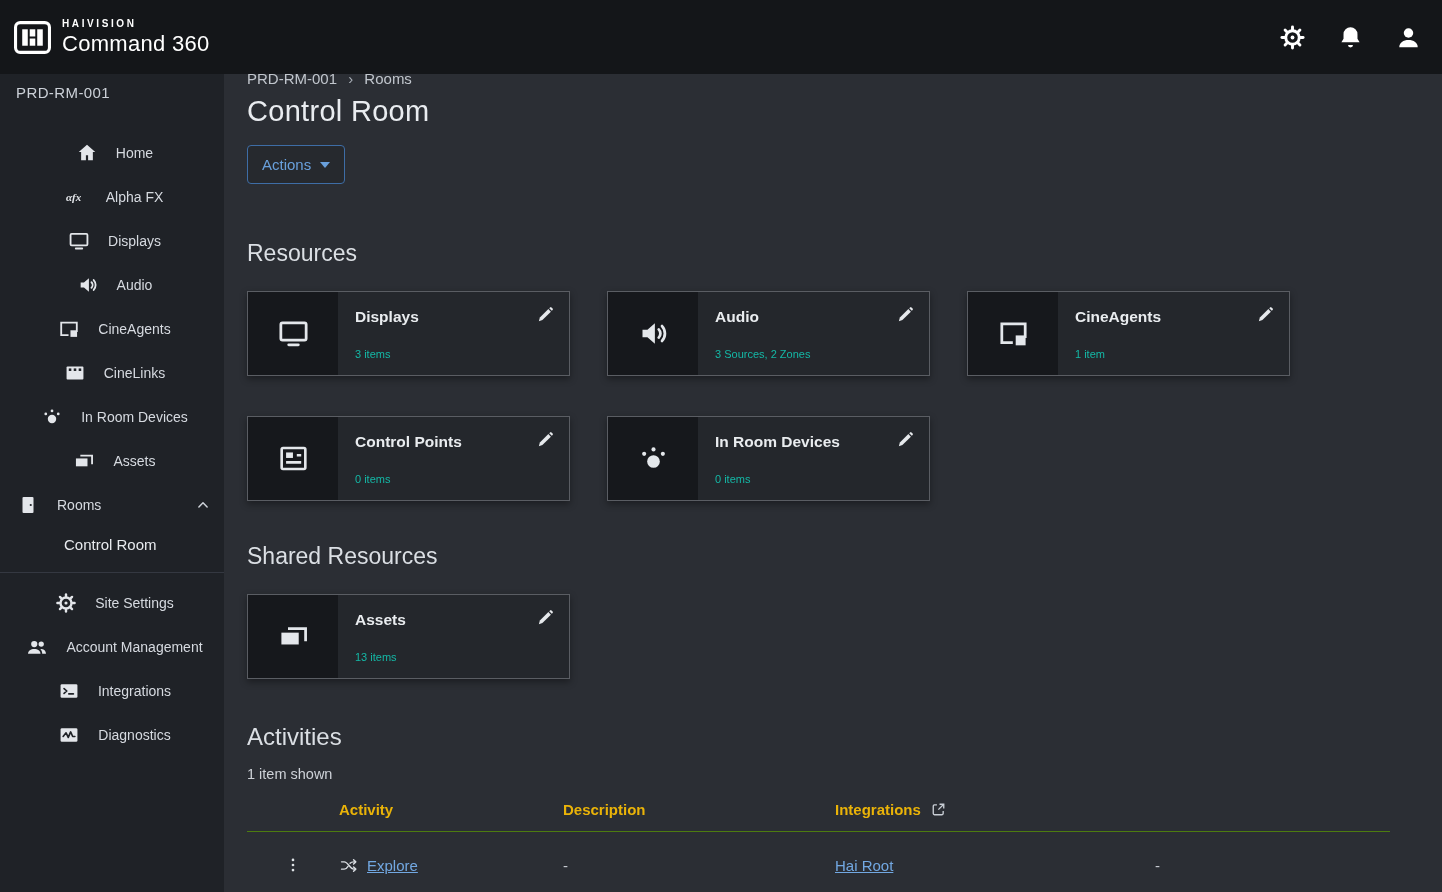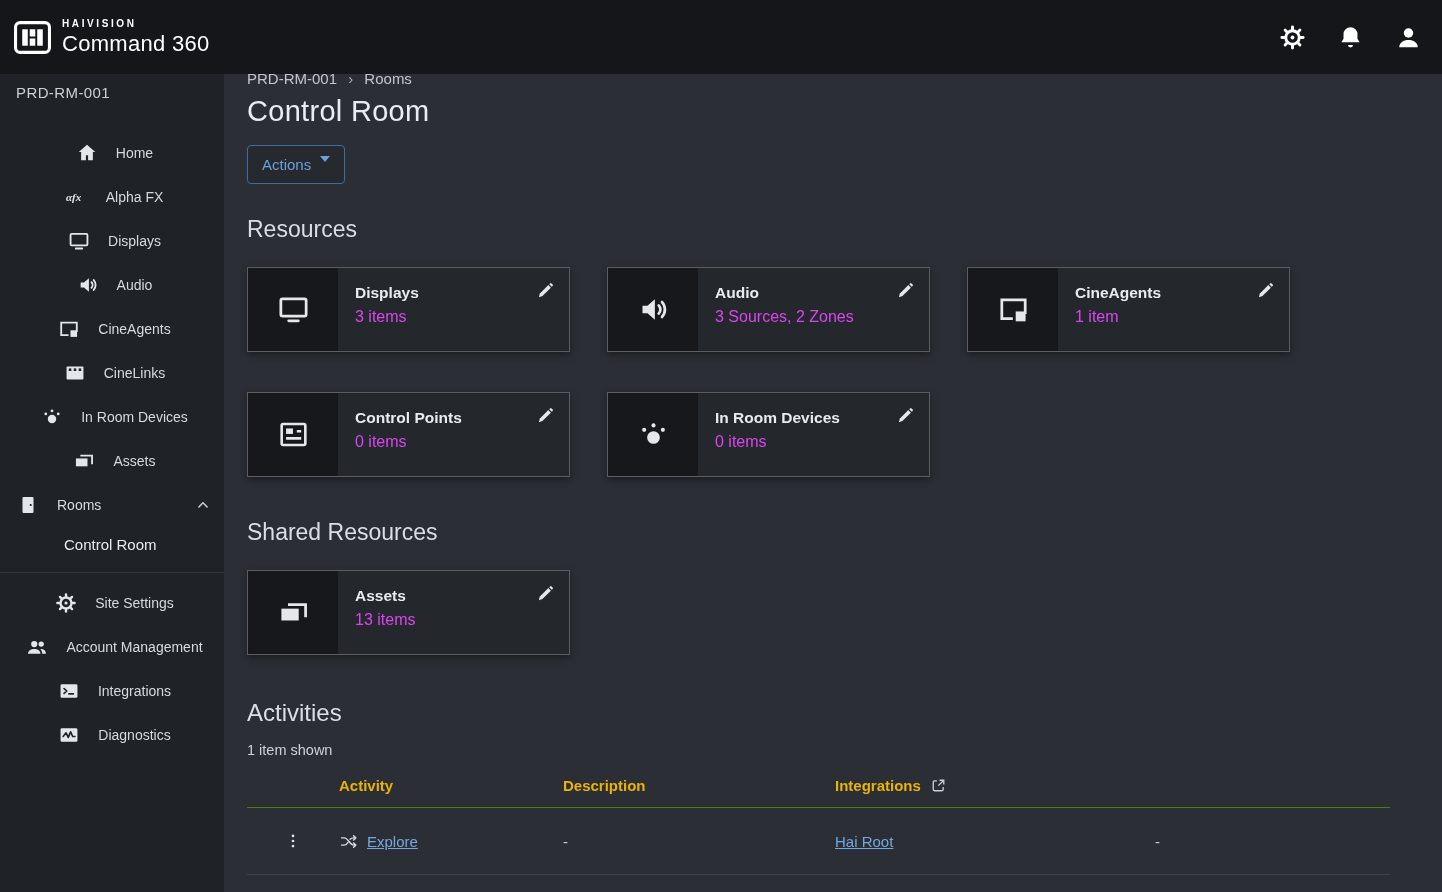--- a/index.html
+++ b/index.html
@@ -29,37 +29,37 @@
   .nav-child { padding:9px 12px 13px 64px; font-size:15px; color:#e8ebef; cursor:pointer; }
   .nav-divider { border-bottom:1px solid #343841; margin:6px 0 8px 0; }
 
   
   .main { position:absolute; top:58px; left:224px; width:1218px; height:834px;
           padding:12px 52px 0 23px; overflow:hidden; }
   .breadcrumb { font-size:15px; color:#c1c6cd; }
   .breadcrumb .sep { margin:0 7px; color:#aab0b8; }
   .crumb { cursor:pointer; }
   .page-title { font-size:29px; font-weight:400; color:#e9ecf0; margin-top:8px; letter-spacing:0.3px; }
-  .actions-btn { margin-top:17px; display:inline-flex; gap:9px;
+  .actions-btn { margin-top:17px; display:inline-flex; align-items:center; gap:9px;
                  background:rgba(0,0,0,0.10); border:1px solid #3e6da6; color:#69a0dc;
                  font-size:15px; font-family:inherit; padding:10px 14px; border-radius:4px; cursor:pointer; }
   .caret-down { width:0; height:0; border-left:5px solid transparent; border-right:5px solid transparent;
                 border-top:6px solid #69a0dc; }
   .section-heading { font-size:23px; font-weight:400; color:#dbdfe4; }
-  .resources-heading { margin-top:32px; }
+  .resources-heading { margin-top:56px; }
   .section-desc { margin-top:14px; font-size:15.5px; line-height:1.5; color:#c9cdd4; max-width:1145px; }
   .cards { display:flex; flex-wrap:wrap; gap:40px 37px; margin-top:24px; width:1046px; }
   .card { width:323px; height:85px; display:flex; background:#24272c; border:1px solid #5a5d63;
           box-shadow:0 3px 7px rgba(0,0,0,0.38); position:relative; }
   .card-icon { width:90px; background:#16181c; display:flex; align-items:center; justify-content:center;
                color:#e4e7eb; flex:none; }
   .card-icon svg { width:33px; height:33px; }
   .card-body { padding:16px 16px 0 17px; }
   .card-title { font-size:15.5px; font-weight:bold; color:#e9ecef; }
-  .card-sub { margin-top:6px; font-size:16px; color:#d946ef; }
+  .card-sub { margin-top:22px; font-size:11px; color:#14b8a6; }
   .card-edit { position:absolute; top:13px; right:14px; width:19px; height:19px; color:#e6e9ec; cursor:pointer; }
   .shared-heading { margin-top:42px; }
   .activities-heading { margin-top:44px; font-size:24px; }
   .count-text { margin-top:15px; font-size:14.5px; color:#ced2d8; }
 
   .table { margin-top:13px; }
   .t-head, .t-row { display:grid; grid-template-columns:92px 224px 272px 320px 1fr; align-items:center; }
   .t-head { border-bottom:1px solid #4d7c0f; padding:6px 0 13px; color:#eab308; font-weight:bold; font-size:15px; }
   .th { display:flex; align-items:center; gap:9px; }
   .ext-icon { width:17px; height:17px; color:#c9ced5; cursor:pointer; }

